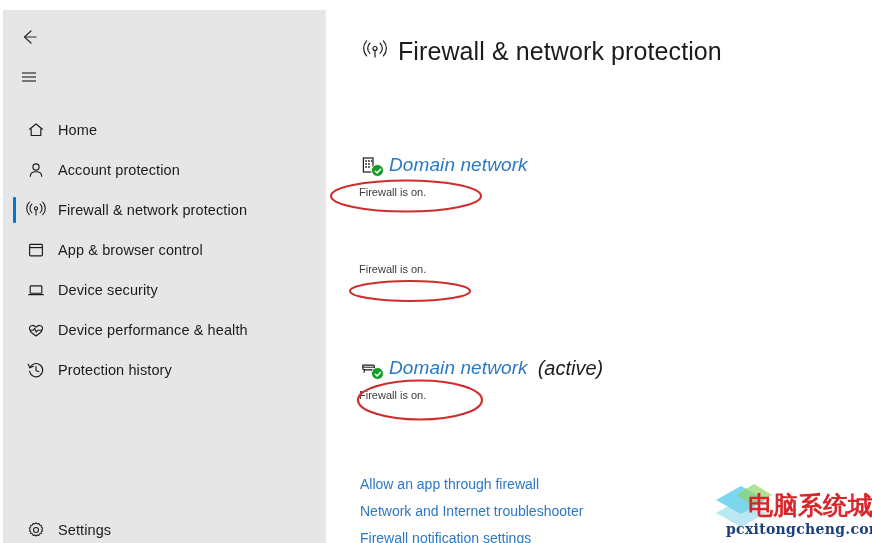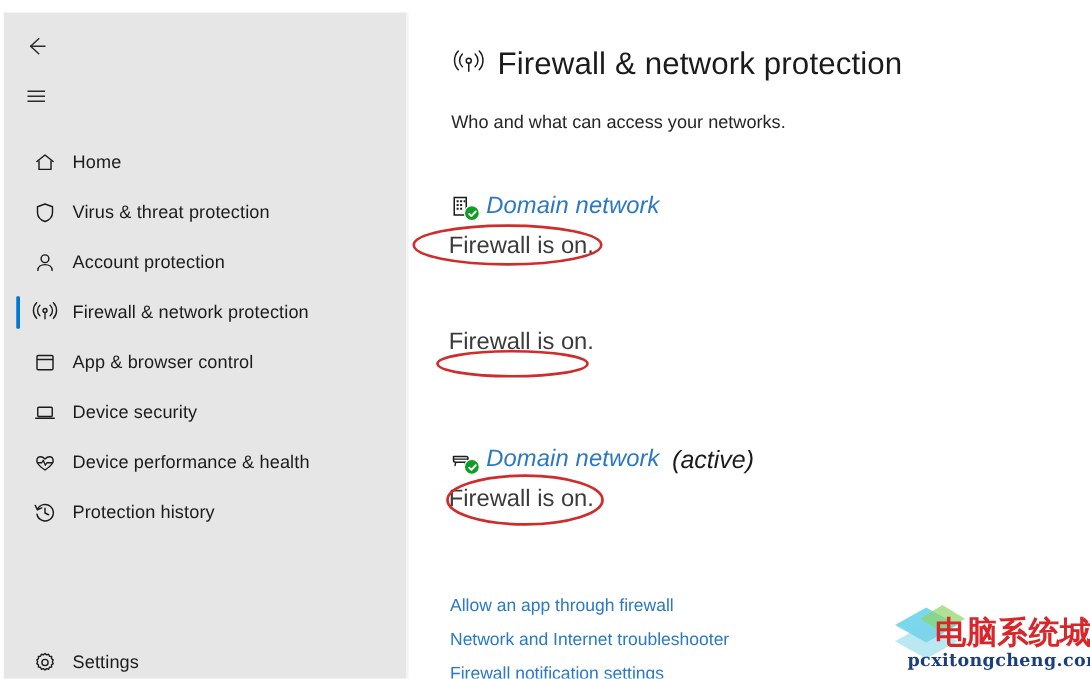--- a/index.html
+++ b/index.html
@@ -192,21 +192,21 @@
   }
   .net-active {
     font-size: 20px;
     color: #1b1b1b;
     margin-left: 10px;
     white-space: nowrap;
   }
   .net-status {
     margin-top: 8px;
     margin-left: 2px;
-    font-size: 19px;
+    font-size: 11px;
     color: #3b3b3b;
   }
 
   
   .links {
     position: absolute;
     left: 33px;
     top: 460px;
   }
   .link-row {
@@ -294,28 +294,20 @@
       <div class="nav-item">
         <span class="nav-ico">
           <svg width="20" height="20" viewBox="0 0 20 20">
             <path d="M3.5 9.2 L10 4 L16.5 9.2" fill="none" stroke="#1b1b1b" stroke-width="1.15" stroke-linejoin="round" stroke-linecap="round"></path>
             <path d="M5.2 8.4 V15.5 H14.8 V8.4" fill="none" stroke="#1b1b1b" stroke-width="1.15" stroke-linejoin="round"></path>
           </svg>
         </span>
         <span class="nav-label">Home</span>
       </div>
 
-      <div class="nav-item">
-        <span class="nav-ico">
-          <svg width="20" height="20" viewBox="0 0 20 20">
-            <path d="M10 3.2 L16 5.4 V10 c0 4-3 6.2-6 7.2 -3-1-6-3.2-6-7.2 V5.4 Z" fill="none" stroke="#1b1b1b" stroke-width="1.15" stroke-linejoin="round"></path>
-          </svg>
-        </span>
-        <span class="nav-label">Virus &amp; threat protection</span>
-      </div>
 
       <div class="nav-item">
         <span class="nav-ico">
           <svg width="20" height="20" viewBox="0 0 20 20">
             <circle cx="10" cy="7" r="3.1" fill="none" stroke="#1b1b1b" stroke-width="1.15"></circle>
             <path d="M4.3 16.3 c0-3 2.6-4.6 5.7-4.6 s5.7 1.6 5.7 4.6" fill="none" stroke="#1b1b1b" stroke-width="1.15" stroke-linecap="round"></path>
           </svg>
         </span>
         <span class="nav-label">Account protection</span>
       </div>
@@ -400,21 +392,20 @@
           <line x1="14" y1="12.4" x2="14" y2="19" stroke="#1b1b1b" stroke-width="1.2" stroke-linecap="round"></line>
           <path d="M8.9 15.4 a7 7 0 0 1 0-10.2" fill="none" stroke="#1b1b1b" stroke-width="1.2" stroke-linecap="round"></path>
           <path d="M19.1 5.2 a7 7 0 0 1 0 10.2" fill="none" stroke="#1b1b1b" stroke-width="1.2" stroke-linecap="round"></path>
           <path d="M5.6 17.8 a11 11 0 0 1 0-15" fill="none" stroke="#1b1b1b" stroke-width="1.2" stroke-linecap="round"></path>
           <path d="M22.4 2.8 a11 11 0 0 1 0 15" fill="none" stroke="#1b1b1b" stroke-width="1.2" stroke-linecap="round"></path>
         </svg>
       </span>
       <span class="page-title">Firewall &amp; network protection</span>
     </div>
 
-    <div class="page-sub">Who and what can access your networks.</div>
 
     <div class="net-block net-1">
       <div class="net-head">
         <span class="net-ico">
           <svg width="20" height="20" viewBox="0 0 20 20">
             <rect x="3.4" y="3" width="9.6" height="14" fill="none" stroke="#1b1b1b" stroke-width="1.2"></rect>
             <rect x="5.3" y="5.2" width="1.6" height="1.6" fill="#1b1b1b"></rect>
             <rect x="8.1" y="5.2" width="1.6" height="1.6" fill="#1b1b1b"></rect>
             <rect x="10.9" y="5.2" width="1.3" height="1.6" fill="#1b1b1b"></rect>
             <rect x="5.3" y="8.2" width="1.6" height="1.6" fill="#1b1b1b"></rect>

